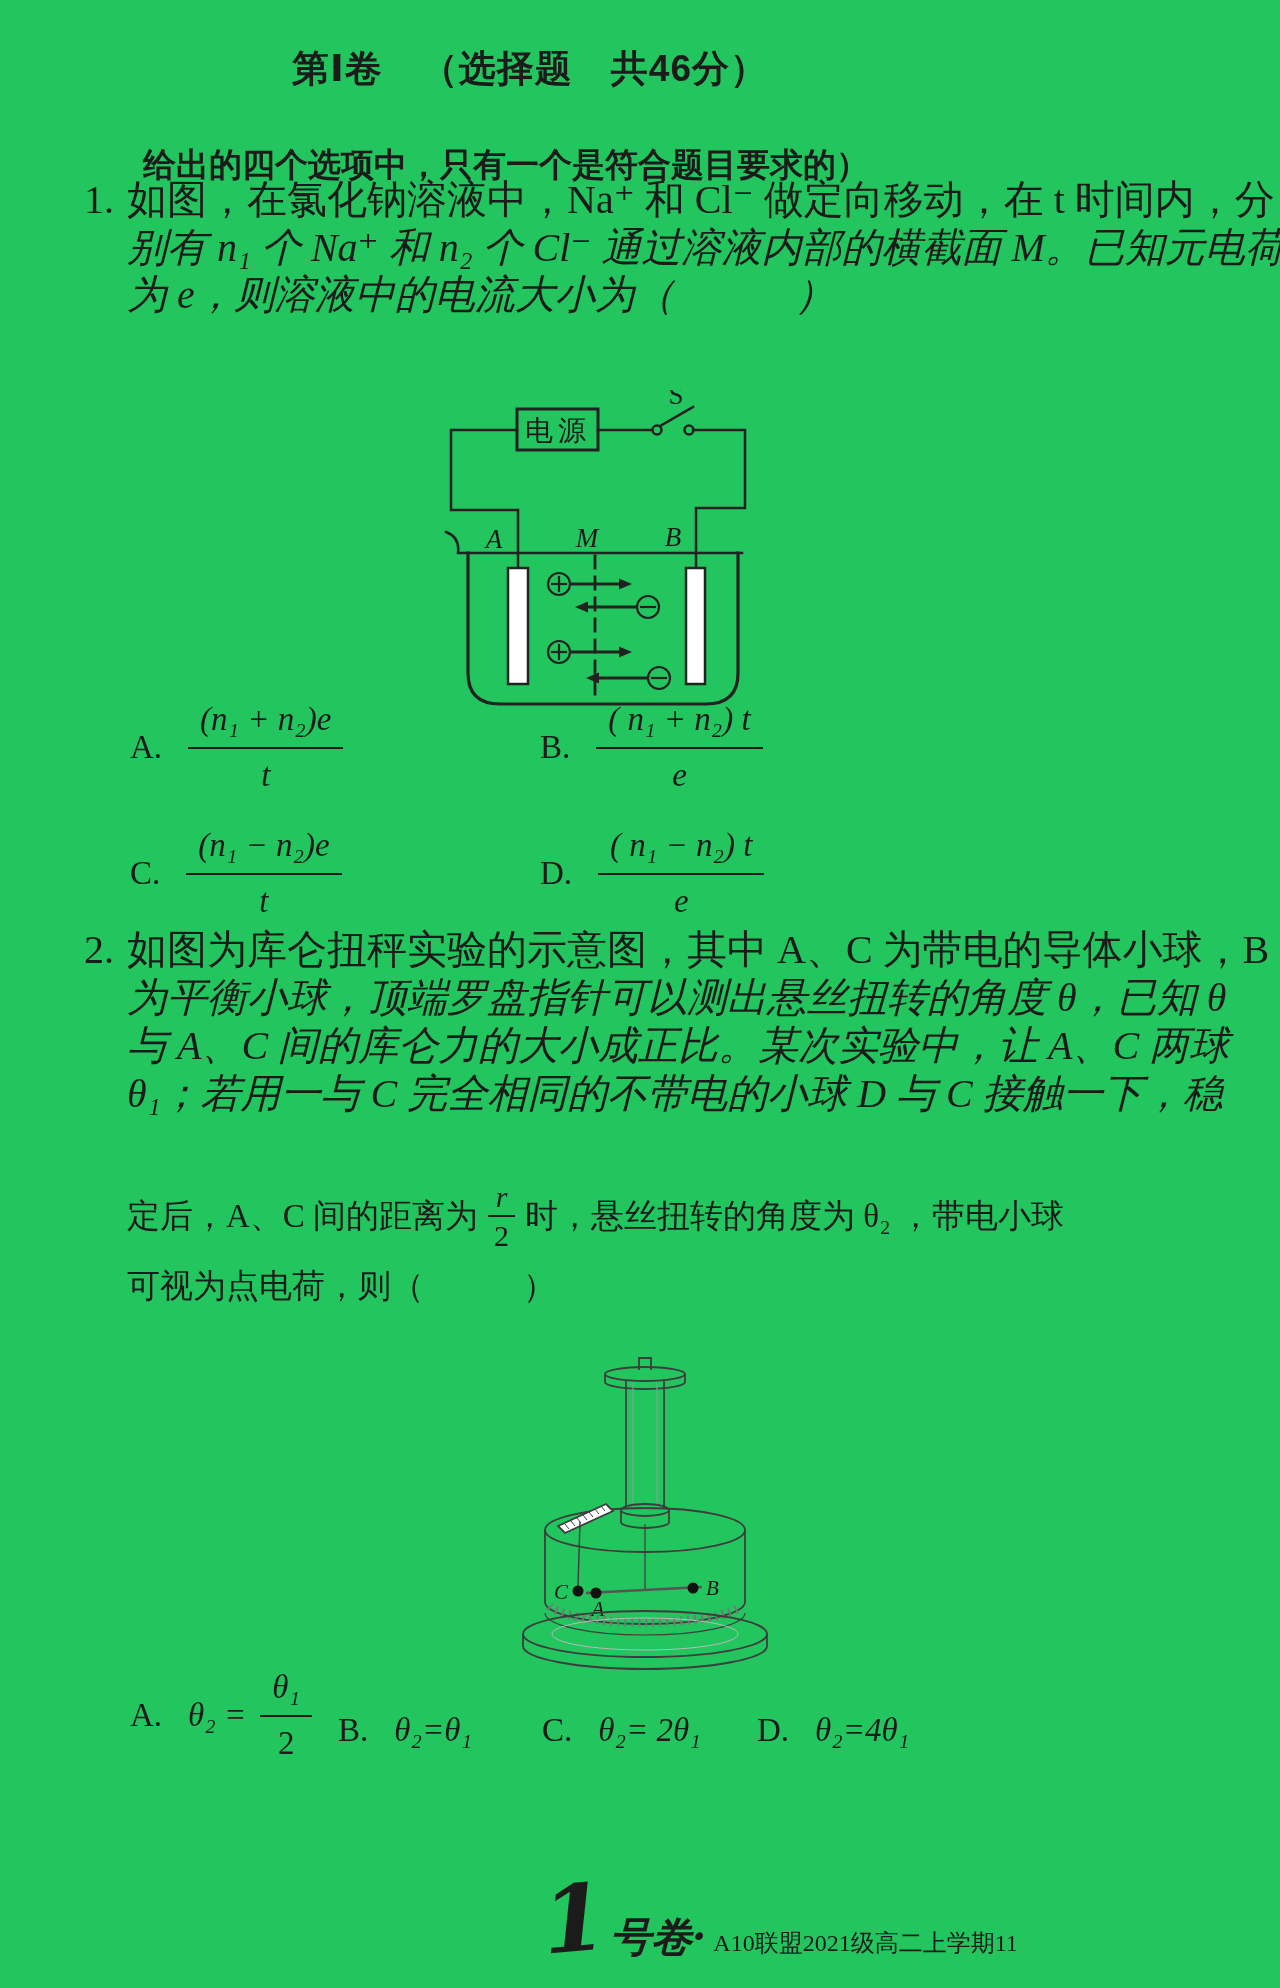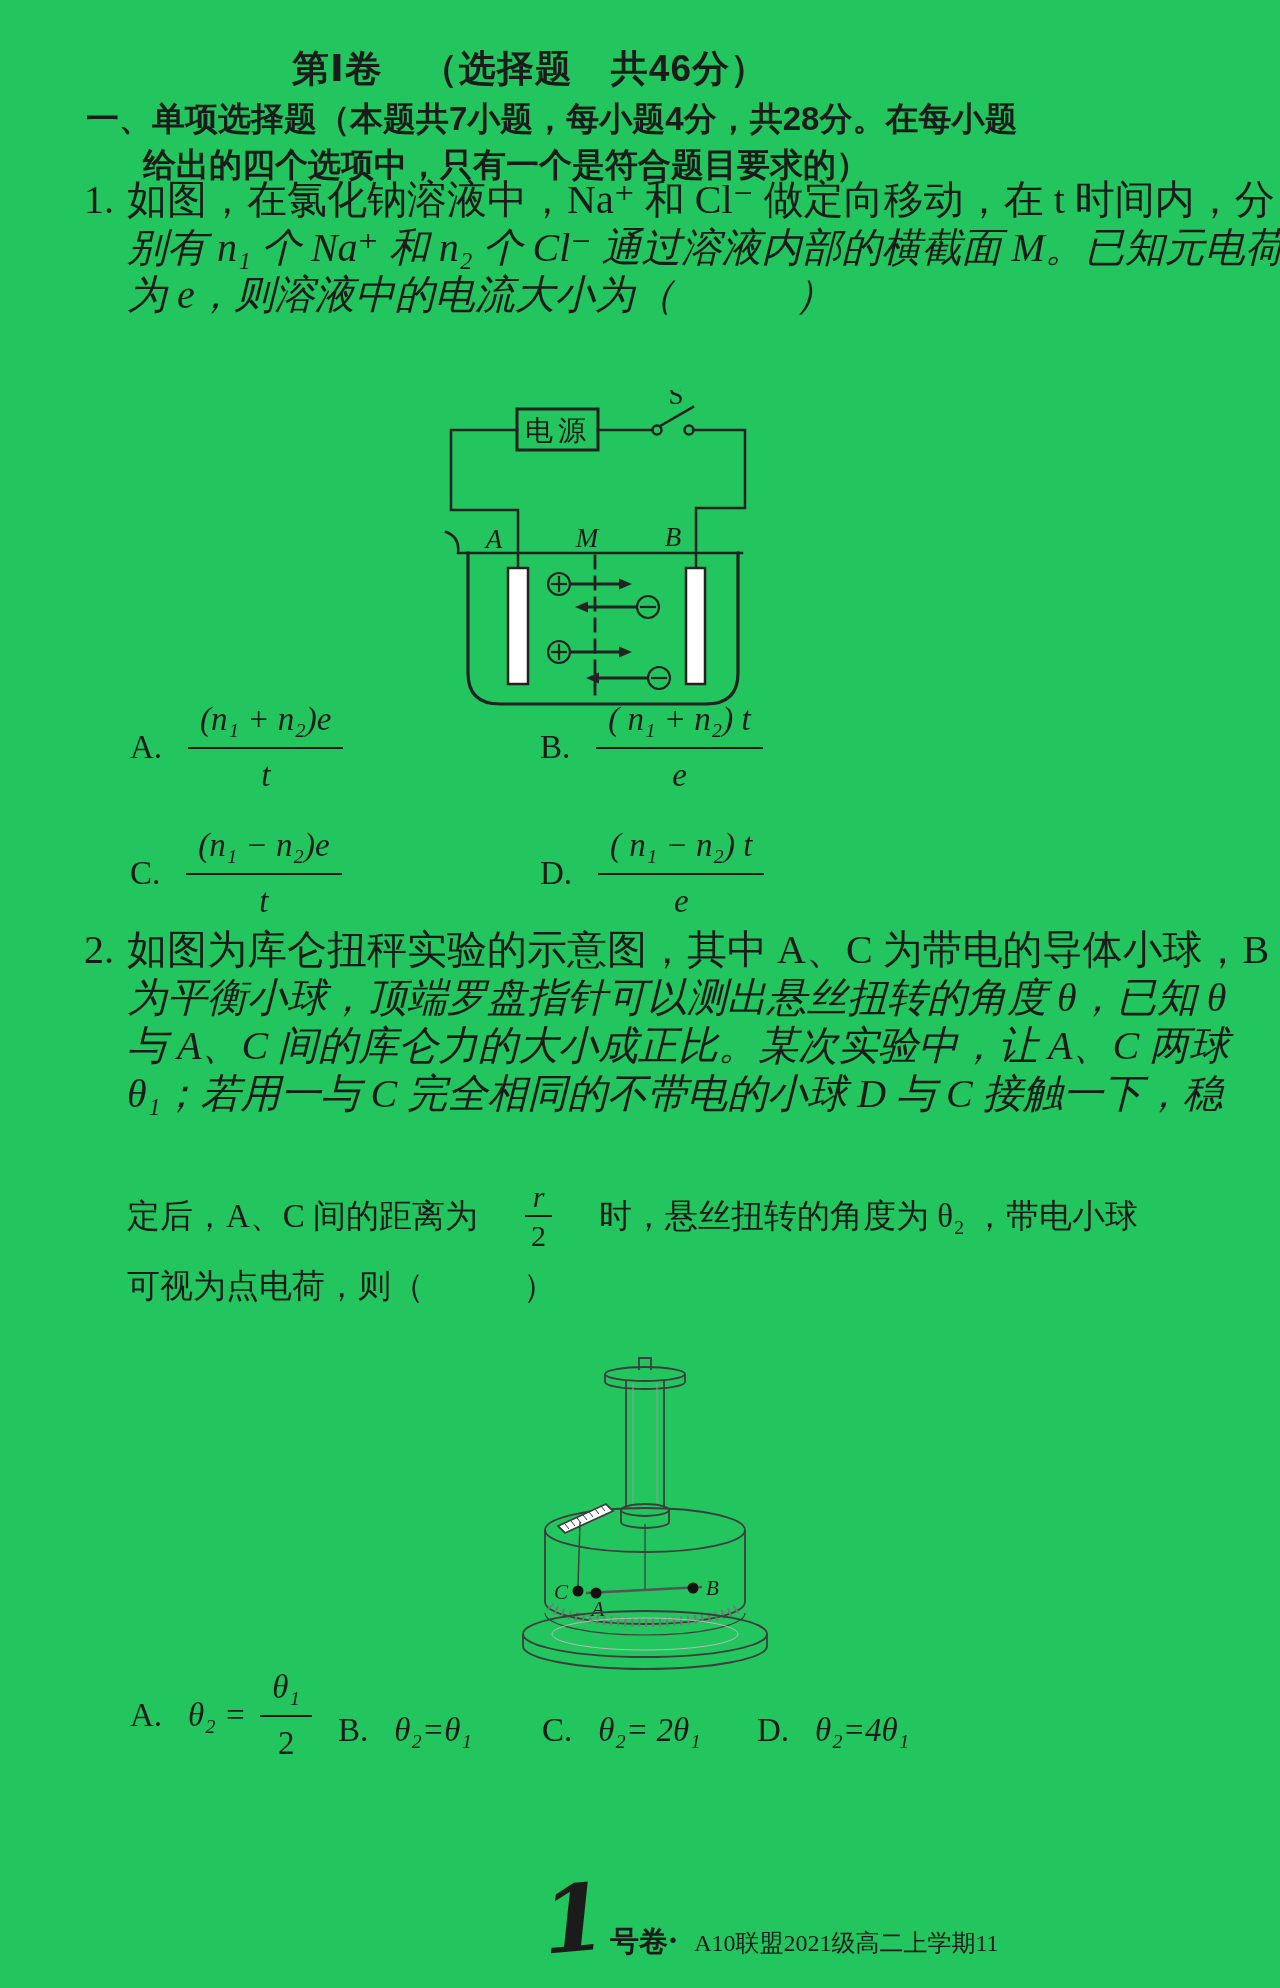--- a/index.html
+++ b/index.html
@@ -16,21 +16,21 @@
   #sec2{top:143px;left:143px;}
 
   .qtext{position:absolute;left:84px;font-size:40px;line-height:47.5px;}
   #q1text{top:176px;}
   #q2text{top:926px;line-height:48px;}
   .qline{white-space:nowrap;}
   .qnum{display:inline-block;width:43px;}
   .indent{padding-left:43px;font-style:italic;}
 
   .inline-frac-line{position:absolute;left:127px;top:1168px;height:96px;
-                    display:flex;align-items:center;font-size:33px;white-space:nowrap;gap:37px;}
+                    display:flex;align-items:center;font-size:33px;white-space:nowrap;}
   .frac-inline{display:inline-flex;flex-direction:column;align-items:center;
                font-size:30px;line-height:1.05;margin:0 10px;}
   .frac-inline .num{font-style:italic;padding:0 6px 3px;}
   .frac-inline .den{border-top:2.2px solid #1b1b1b;padding:3px 6px 0;}
 
   #q2line7{position:absolute;left:127px;top:1264px;font-size:33px;white-space:nowrap;}
 
   .opt{position:absolute;display:flex;align-items:center;gap:26px;font-size:33px;}
   .opt .frac{display:flex;flex-direction:column;align-items:center;
              font-style:italic;font-size:33px;line-height:1.2;}
@@ -47,32 +47,31 @@
   #q2optC{left:542px;top:1712px;}
   #q2optD{left:757px;top:1712px;}
   .formula{font-style:italic;}
 
   .figure-svg{position:absolute;}
   .svg-label{font-family:"Liberation Serif","DejaVu Serif",serif;}
 
   .footer{position:absolute;left:542px;top:1880px;display:flex;align-items:baseline;}
   .brand-one{font-family:"DejaVu Serif",serif;font-style:italic;font-weight:900;
              font-size:92px;line-height:0.85;transform:rotate(-5deg);margin-right:4px;}
-  .brand-suffix{font-family:"DejaVu Serif",serif;font-weight:700;
-                font-size:29px;margin-right:16px;}
+  .brand-suffix{font-family:"DejaVu Serif",serif;font-style:italic;font-weight:700;
+                font-size:41px;margin-right:7px;}
   .footer-text{font-size:24px;}
 </style>
 </head>
 <body>
 
 <div class="page">
 
   <div class="title">第Ⅰ卷　（选择题　共46分）</div>
 
-  <div class="section-line" id="sec1">一、单项选择题（本题共7小题，每小题4分，共28分。在每小题</div>
   <div class="section-line" id="sec2">给出的四个选项中，只有一个是符合题目要求的）</div>
 
   <div class="qtext" id="q1text">
     <div class="qline"><span class="qnum">1.</span><span>如图，在氯化钠溶液中，Na⁺ 和 Cl⁻ 做定向移动，在 t 时间内，分</span></div>
     <div class="qline indent">别有 n₁ 个 Na⁺ 和 n₂ 个 Cl⁻ 通过溶液内部的横截面 M。已知元电荷</div>
     <div class="qline indent">为 e，则溶液中的电流大小为（　　　）</div>
   </div>
 
   <svg class="figure-svg" viewBox="0 0 330 325" style="left:430px;top:390px;width:330px;height:325px" fill="none" stroke="#222222" stroke-width="2.5" stroke-linecap="square">
     <rect x="87" y="19" width="81" height="41" stroke-width="3"></rect>

